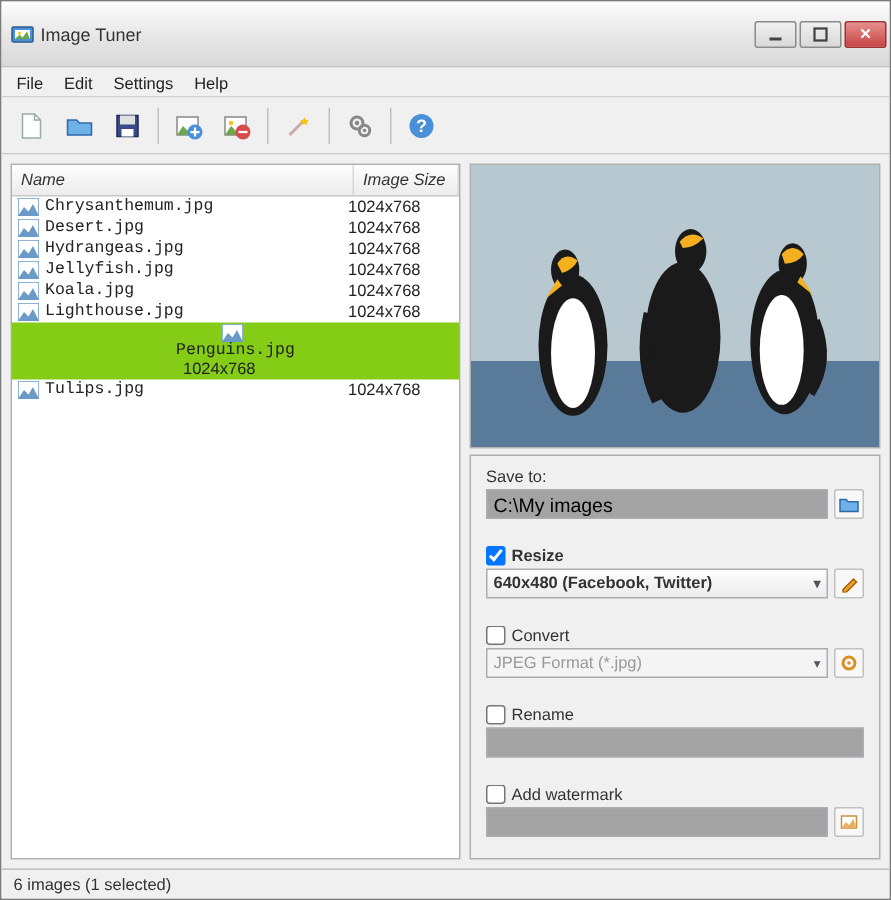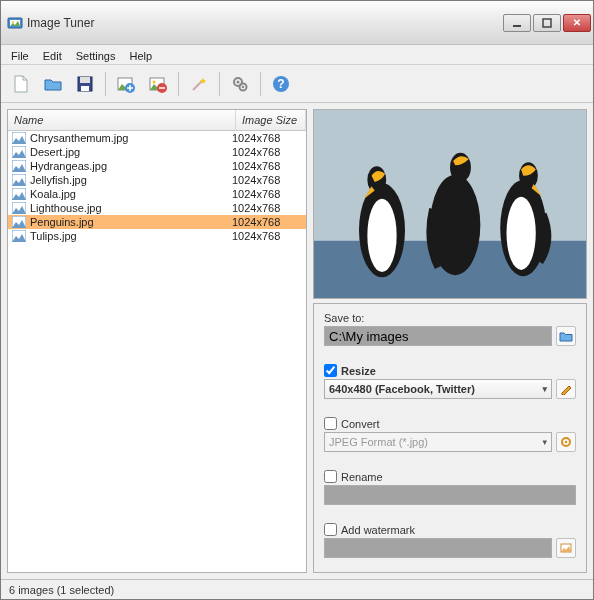--- a/index.html
+++ b/index.html
@@ -17,23 +17,23 @@
 .tool-btn { width: 28px; height: 28px; border: 1px solid transparent; border-radius: 3px; display: flex; align-items: center; justify-content: center; cursor: pointer; }
 .tool-sep { width: 1px; height: 24px; background: #c0c0c0; margin: 0 2px; }
 .content { flex: 1; display: flex; padding: 6px; gap: 6px; background: #f0f0f0; overflow: hidden; }
 .left-panel { width: 300px; background: #fff; border: 1px solid #b0b0b0; display: flex; flex-direction: column; }
 .list-header { display: flex; background: linear-gradient(#fdfdfd,#ececec); border-bottom: 1px solid #c8c8c8; }
 .list-header div { padding: 4px 6px; font-size: 11px; color: #333; border-right: 1px solid #d8d8d8; font-style: italic; }
 .col-name { flex: 1; }
 .col-size { width: 70px; text-align: left; }
 .list-body { flex: 1; overflow: auto; }
 .list-row { display: flex; align-items: center; padding: 1px 4px; font-size: 11px; color: #222; cursor: default; }
-.list-row.selected { background: #fdba74; }
+.list-row.selected { background: #84cc16; flex-direction: column; }
 .list-row .file-icon { width: 14px; height: 12px; margin-right: 4px; display: inline-flex; }
-.list-row .fname { flex: 1; }
+.list-row .fname { flex: 1; font-family: Liberation Mono, monospace; }
 .list-row .fsize { width: 70px; }
 .right-panel { flex: 1; display: flex; flex-direction: column; gap: 4px; }
 .preview { flex: 0 0 190px; background: #fff; border: 1px solid #b0b0b0; display: flex; align-items: center; justify-content: center; overflow: hidden; }
 .preview svg { width: 100%; height: 100%; }
 .options { flex: 1; background: #f0f0f0; border: 1px solid #b0b0b0; padding: 8px 10px; display: flex; flex-direction: column; gap: 6px; font-size: 11px; color: #333; }
 .opt-label { display: block; margin-bottom: 2px; }
 .opt-row { display: flex; align-items: center; gap: 4px; }
 .text-input { flex: 1; height: 20px; border: 1px solid #abadb3; padding: 0 4px; font-size: 13px; background: #a3a3a3; }
 .select { flex: 1; height: 20px; border: 1px solid #abadb3; font-size: 11px; background: linear-gradient(#fdfdfd,#ececec); padding: 0 18px 0 4px; position: relative; display: flex; align-items: center; cursor: pointer; }
 .select::after { content: "▾"; position: absolute; right: 4px; font-size: 9px; color: #555; }

